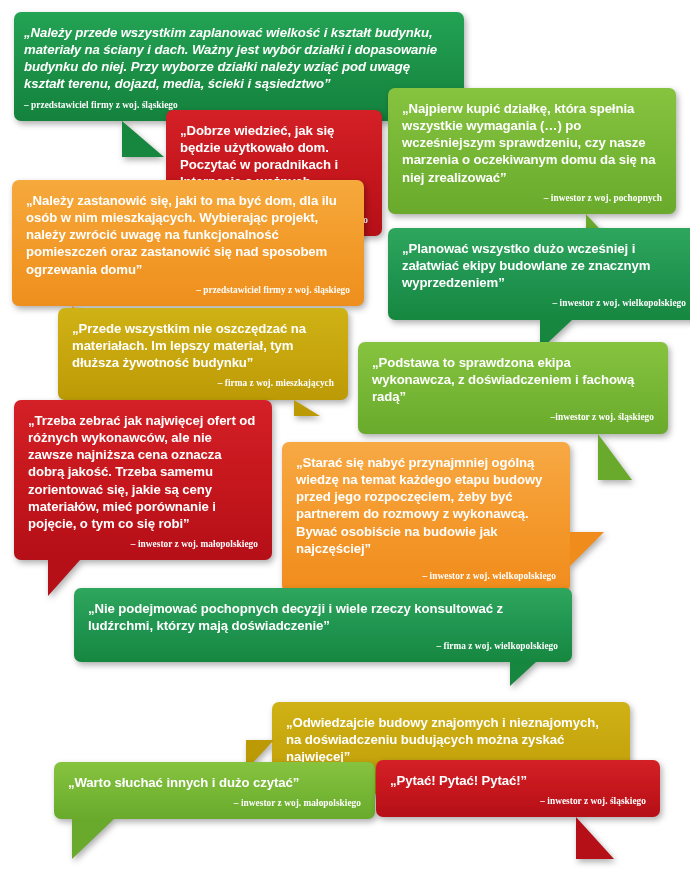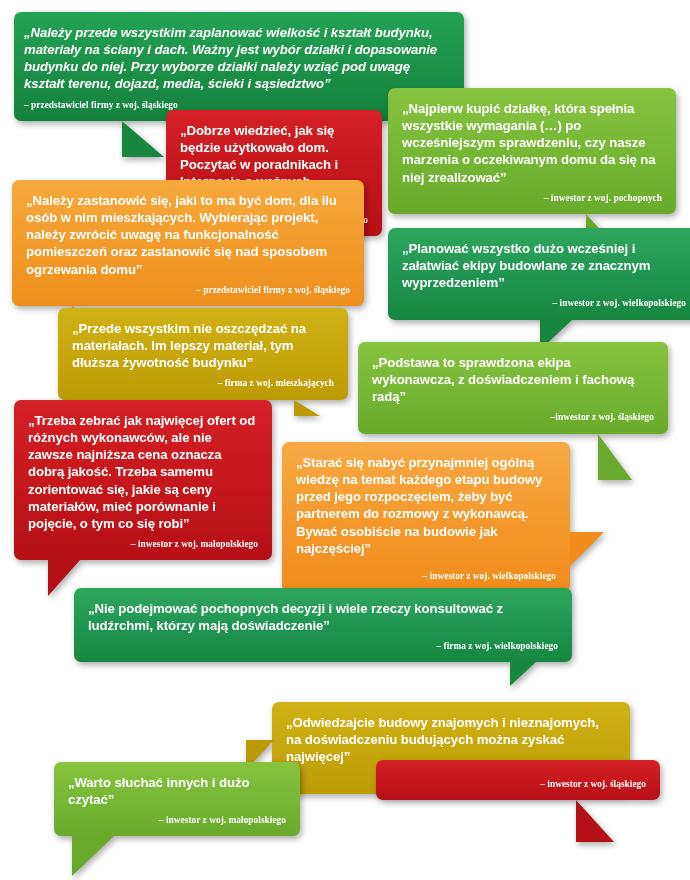--- a/index.html
+++ b/index.html
@@ -120,21 +120,21 @@
               border-left-color: #f08c1c; border-bottom-color: transparent; }
 
   #b10 { left: 74px;  top: 588px; width: 498px; }
   #b10 .tail { right: 36px; top: 100%; border-width: 24px 26px 0 0;
                border-top-color: #17873f; border-right-color: transparent; }
 
   #b11 { left: 272px; top: 672px; width: 358px; margin-top: 30px; }
   #b11 .tail { left: -26px; top: 42%; border-width: 30px 28px 0 0;
                border-top-color: #bb9a06; border-right-color: transparent; }
 
-  #b12 { left: 54px;  top: 762px; width: 246px; }
+  #b12 { left: 54px;  top: 762px; width: 321px; }
   #b12 .tail { left: 18px; top: 100%; border-width: 40px 42px 0 0;
                border-top-color: #69aa2c; border-right-color: transparent; }
 
   #b13 { left: 376px; top: 760px; width: 284px; }
   #b13 .tail { right: 46px; top: 100%; border-width: 42px 0 0 38px;
                border-left-color: #b50f18; border-top-color: transparent; }
 </style>
 </head>
 <body>
 
@@ -206,17 +206,18 @@
     <span class="tail"></span>
   </div>
 
   <div class="bubble c-green-light" id="b12">
     <p class="quote">„Warto słuchać innych i dużo czytać”</p>
     <div class="attrib">– inwestor z woj. małopolskiego</div>
     <span class="tail"></span>
   </div>
 
   <div class="bubble c-red" id="b13">
+    <p class="quote">„Pytać! Pytać! Pytać!”</p>
     <div class="attrib">– inwestor z woj. śląskiego</div>
     <span class="tail"></span>
   </div>
 
 </div>
 
 </body></html>

